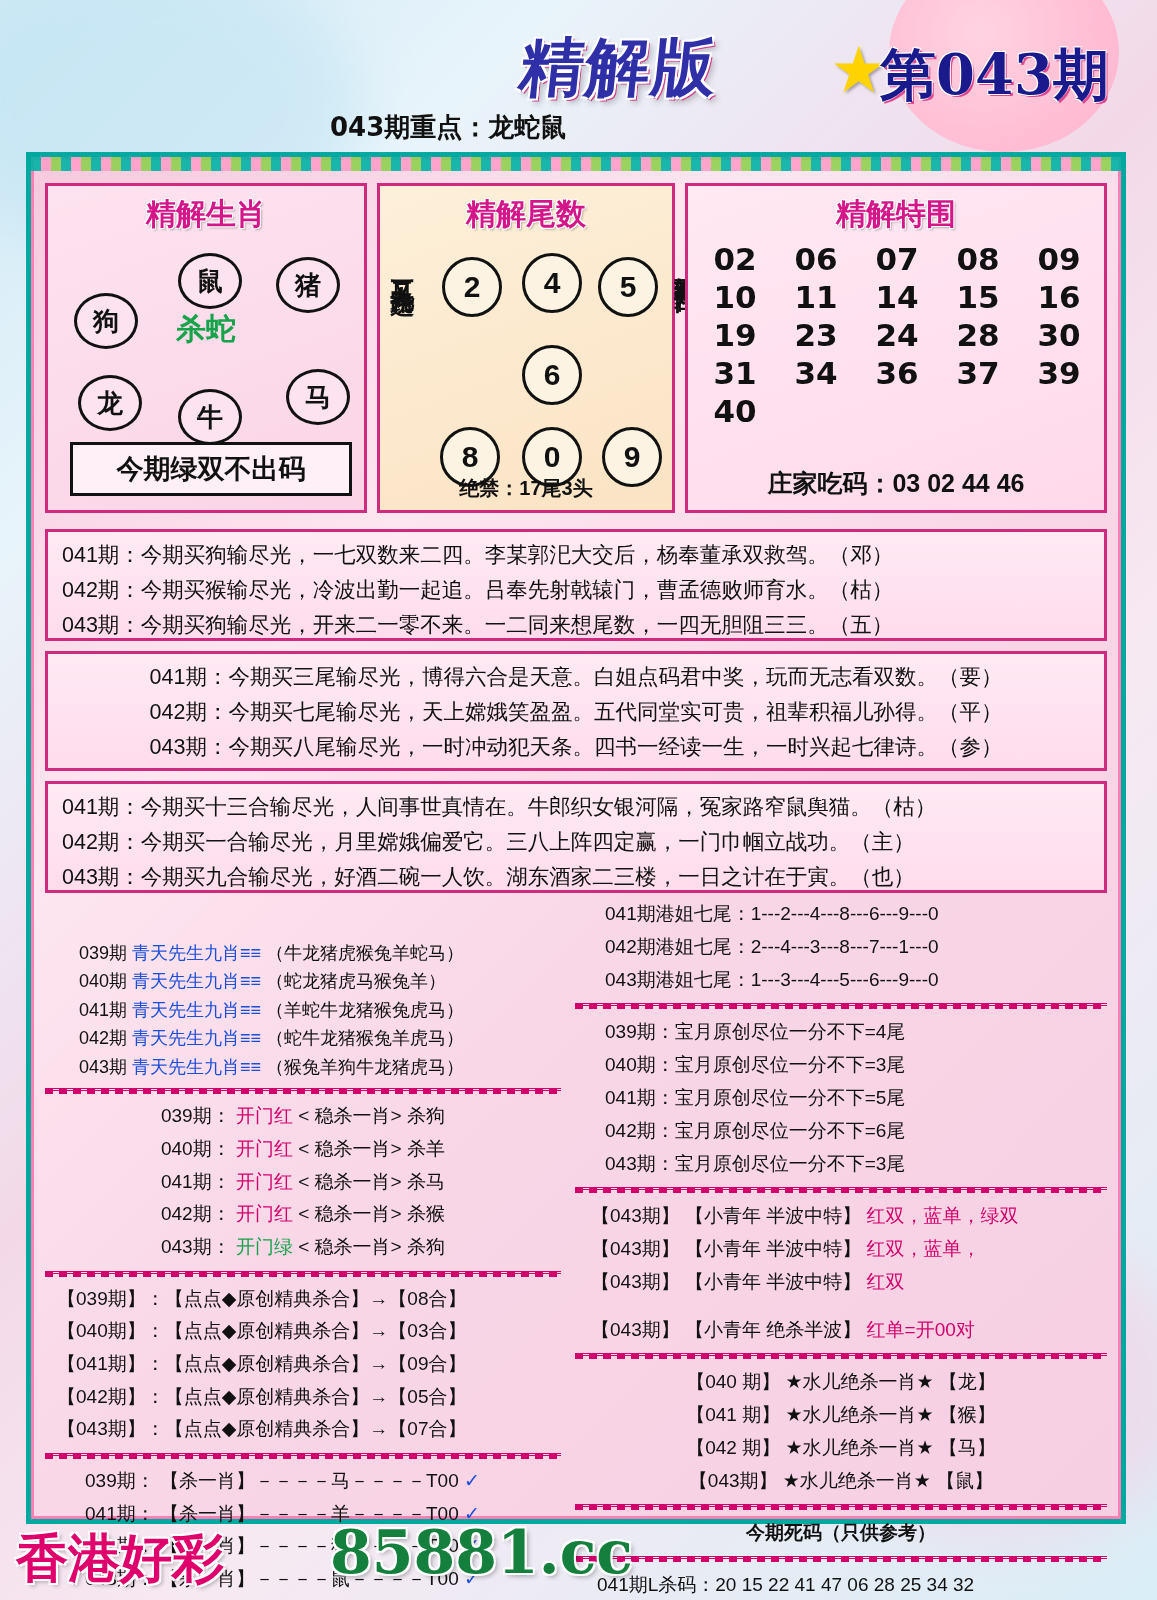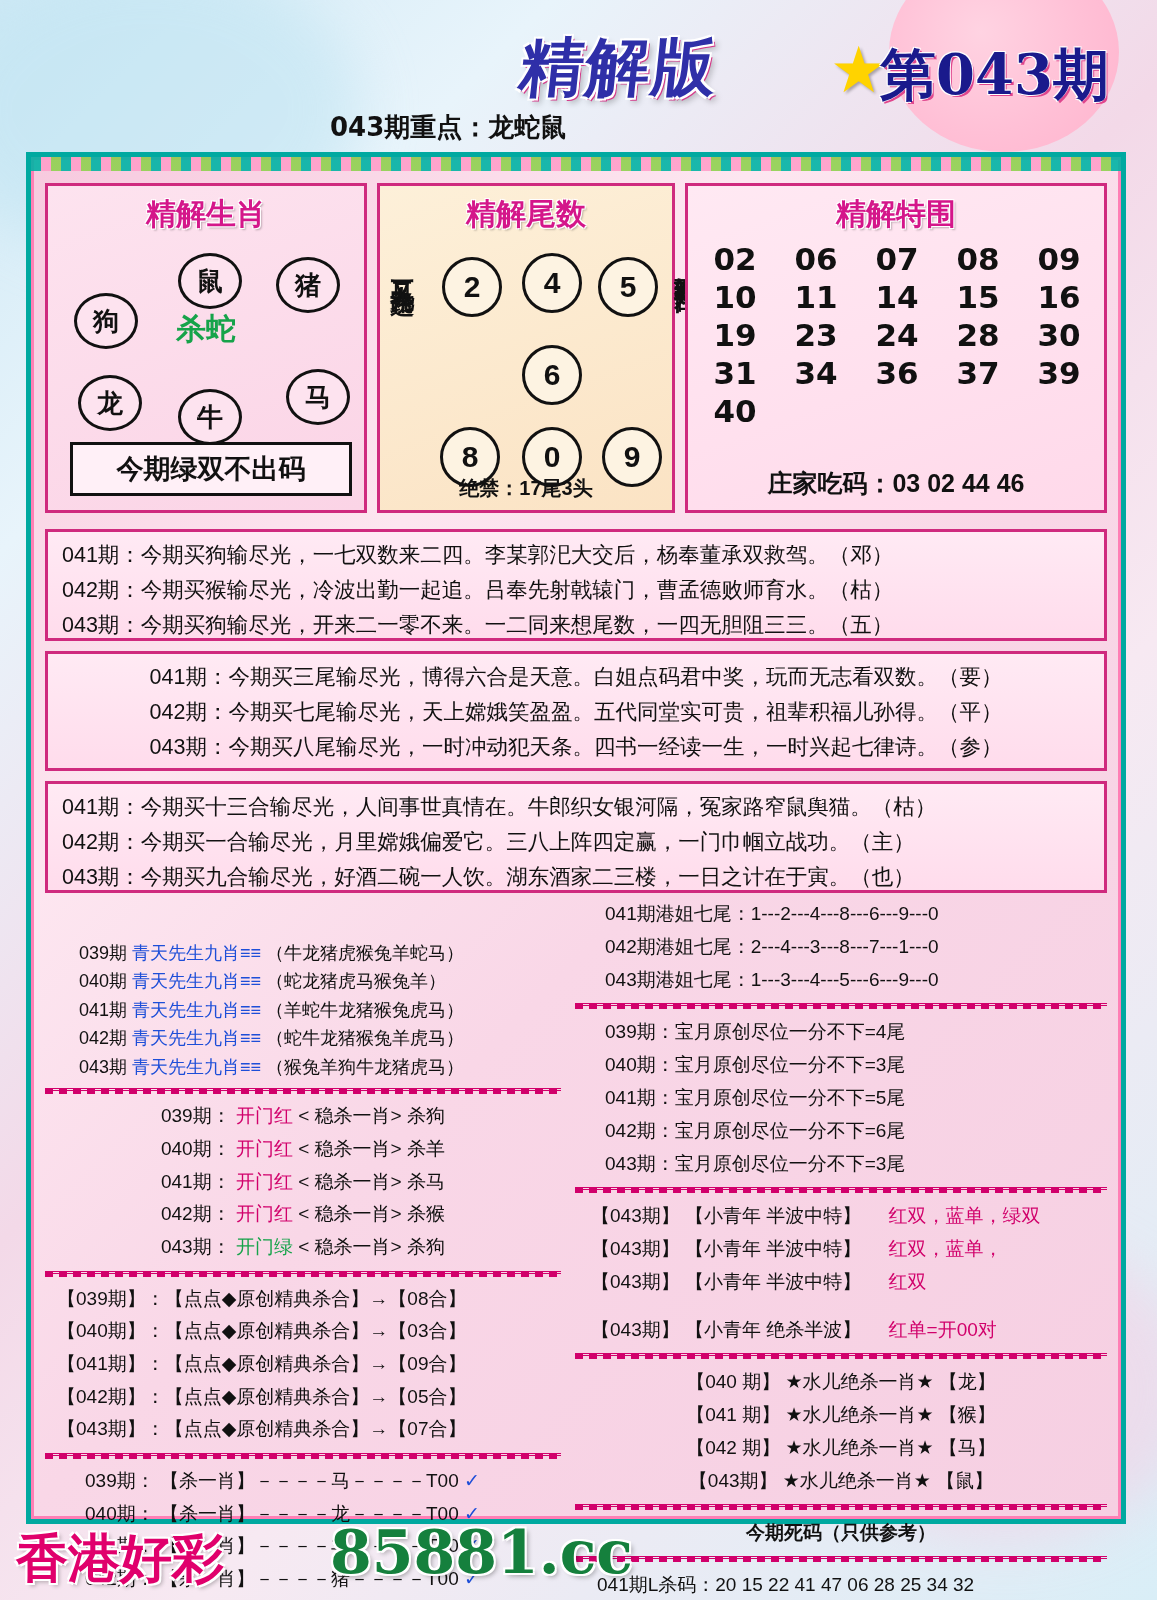--- a/index.html
+++ b/index.html
@@ -122,21 +122,21 @@
     border:0;border-top:3px double #d1006b;margin:7px 0 6px 0;
     background:repeating-linear-gradient(90deg,#d1006b 0 8px,transparent 8px 14px);
     height:3px;
   }
   .ctr{text-align:center;}
   .lst{font-size:19px;color:#111;line-height:1.72;}
   .lst .g{color:#16a34a;}
   .lst .r{color:#d1006b;}
   .chk{color:#1d4ed8;font-weight:bold;}
   .rline{font-size:19px;color:#111;line-height:1.74;white-space:nowrap;}
-  .rline .rd{color:#d1006b;margin-left:22px;}
+  .rline .rd{color:#d1006b;}
 
   .footer{
     position:absolute;left:0;bottom:0;width:100%;height:80px;
   }
   .foot-left{
     position:absolute;left:16px;bottom:6px;font-size:52px;font-weight:bold;color:#e0006c;
     font-family:"DejaVu Serif","Liberation Serif",serif;
     text-shadow:-2px -2px 0 #fff,2px -2px 0 #fff,-2px 2px 0 #fff,2px 2px 0 #fff,3px 3px 4px rgba(0,0,0,.3);
   }
   .foot-num{
@@ -340,23 +340,20 @@
         </div>
       </div>
 
       <hr class="dashrule">
 
       <div style="padding-left:40px;">
         <div class="lst">
           <span>039期</span><span>：  【杀一肖】</span><span>－－－－</span><span>马</span><span>－－－－T00</span> <span class="chk">✓</span>
         </div>
         <div class="lst">
-          <span>040期</span><span>：  【杀一肖】</span><span>－－－－</span><span>龙</span><span>－－－－T00</span> <span class="chk">✓</span>
-        </div>
-        <div class="lst">
           <span>041期</span><span>：  【杀一肖】</span><span>－－－－</span><span>羊</span><span>－－－－T00</span> <span class="chk">✓</span>
         </div>
         <div class="lst">
           <span>042期</span><span>：  【杀一肖】</span><span>－－－－</span><span>猪</span><span>－－－－T00</span> <span class="chk">✓</span>
         </div>
         <div class="lst">
           <span>043期</span><span>：  【杀一肖】</span><span>－－－－</span><span>鼠</span><span>－－－－T00</span> <span class="chk">✓</span>
         </div>
       </div>
     </div>

